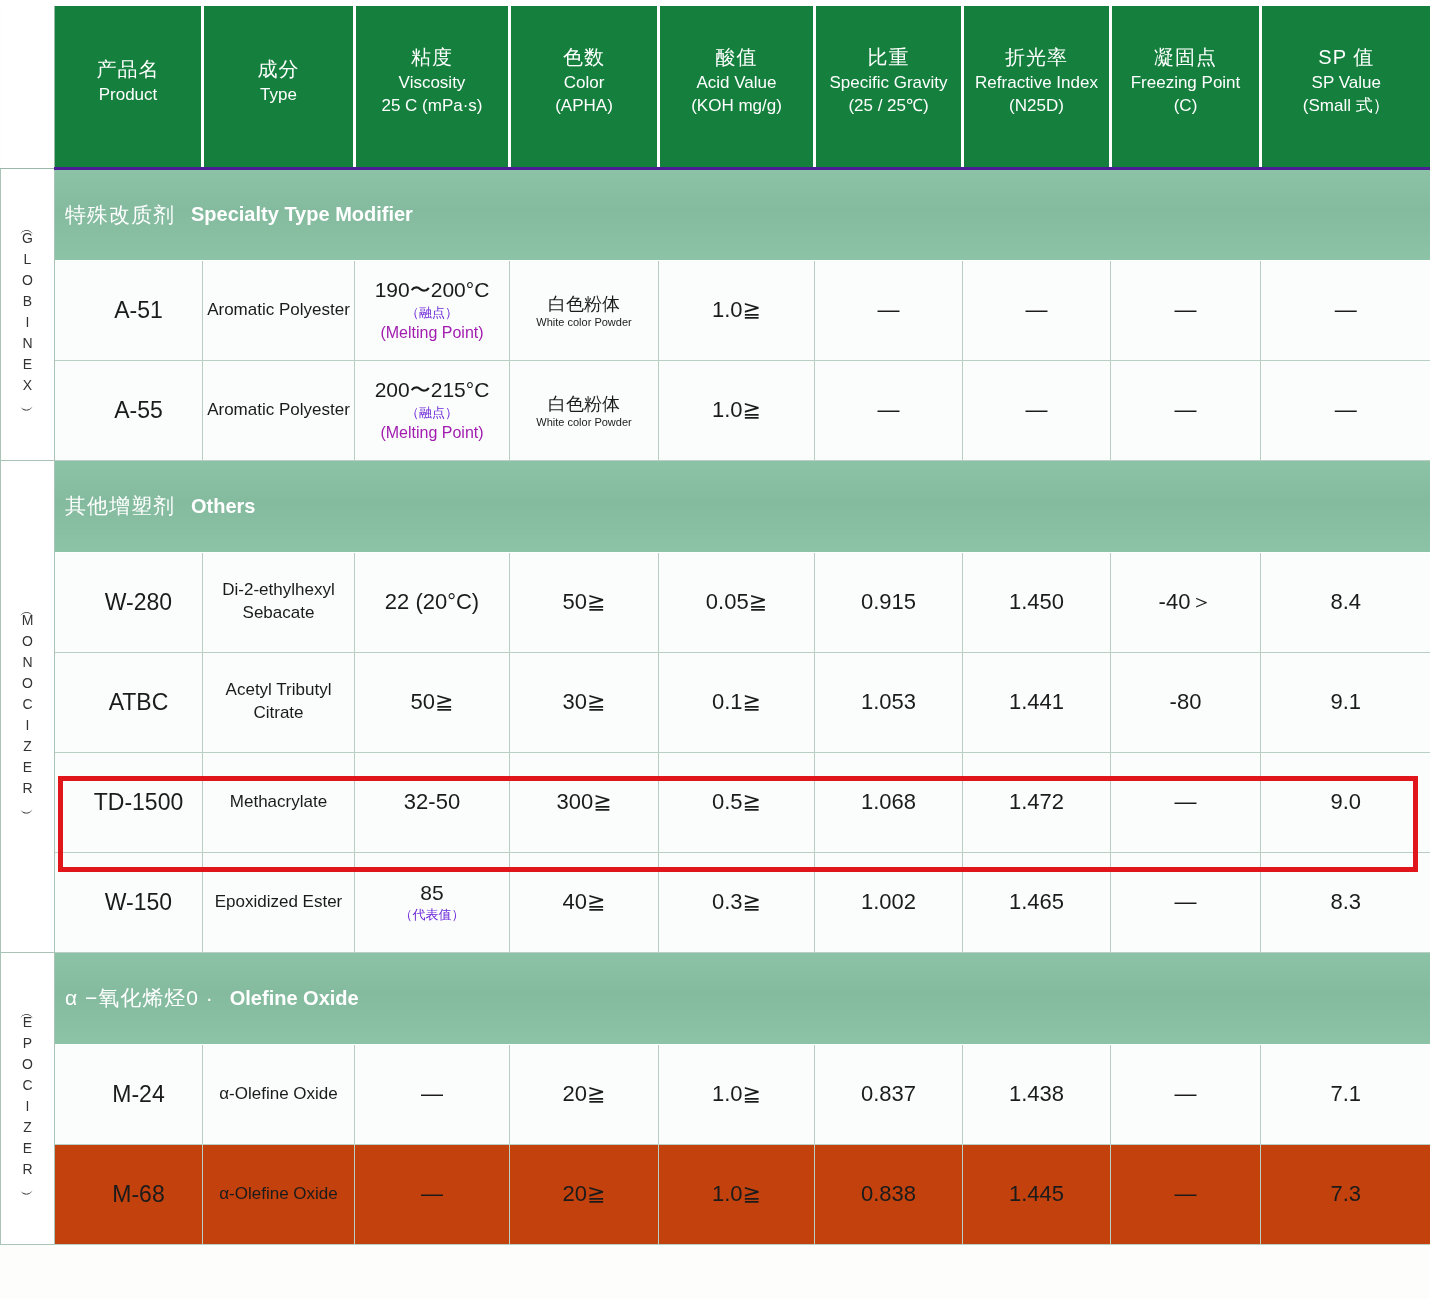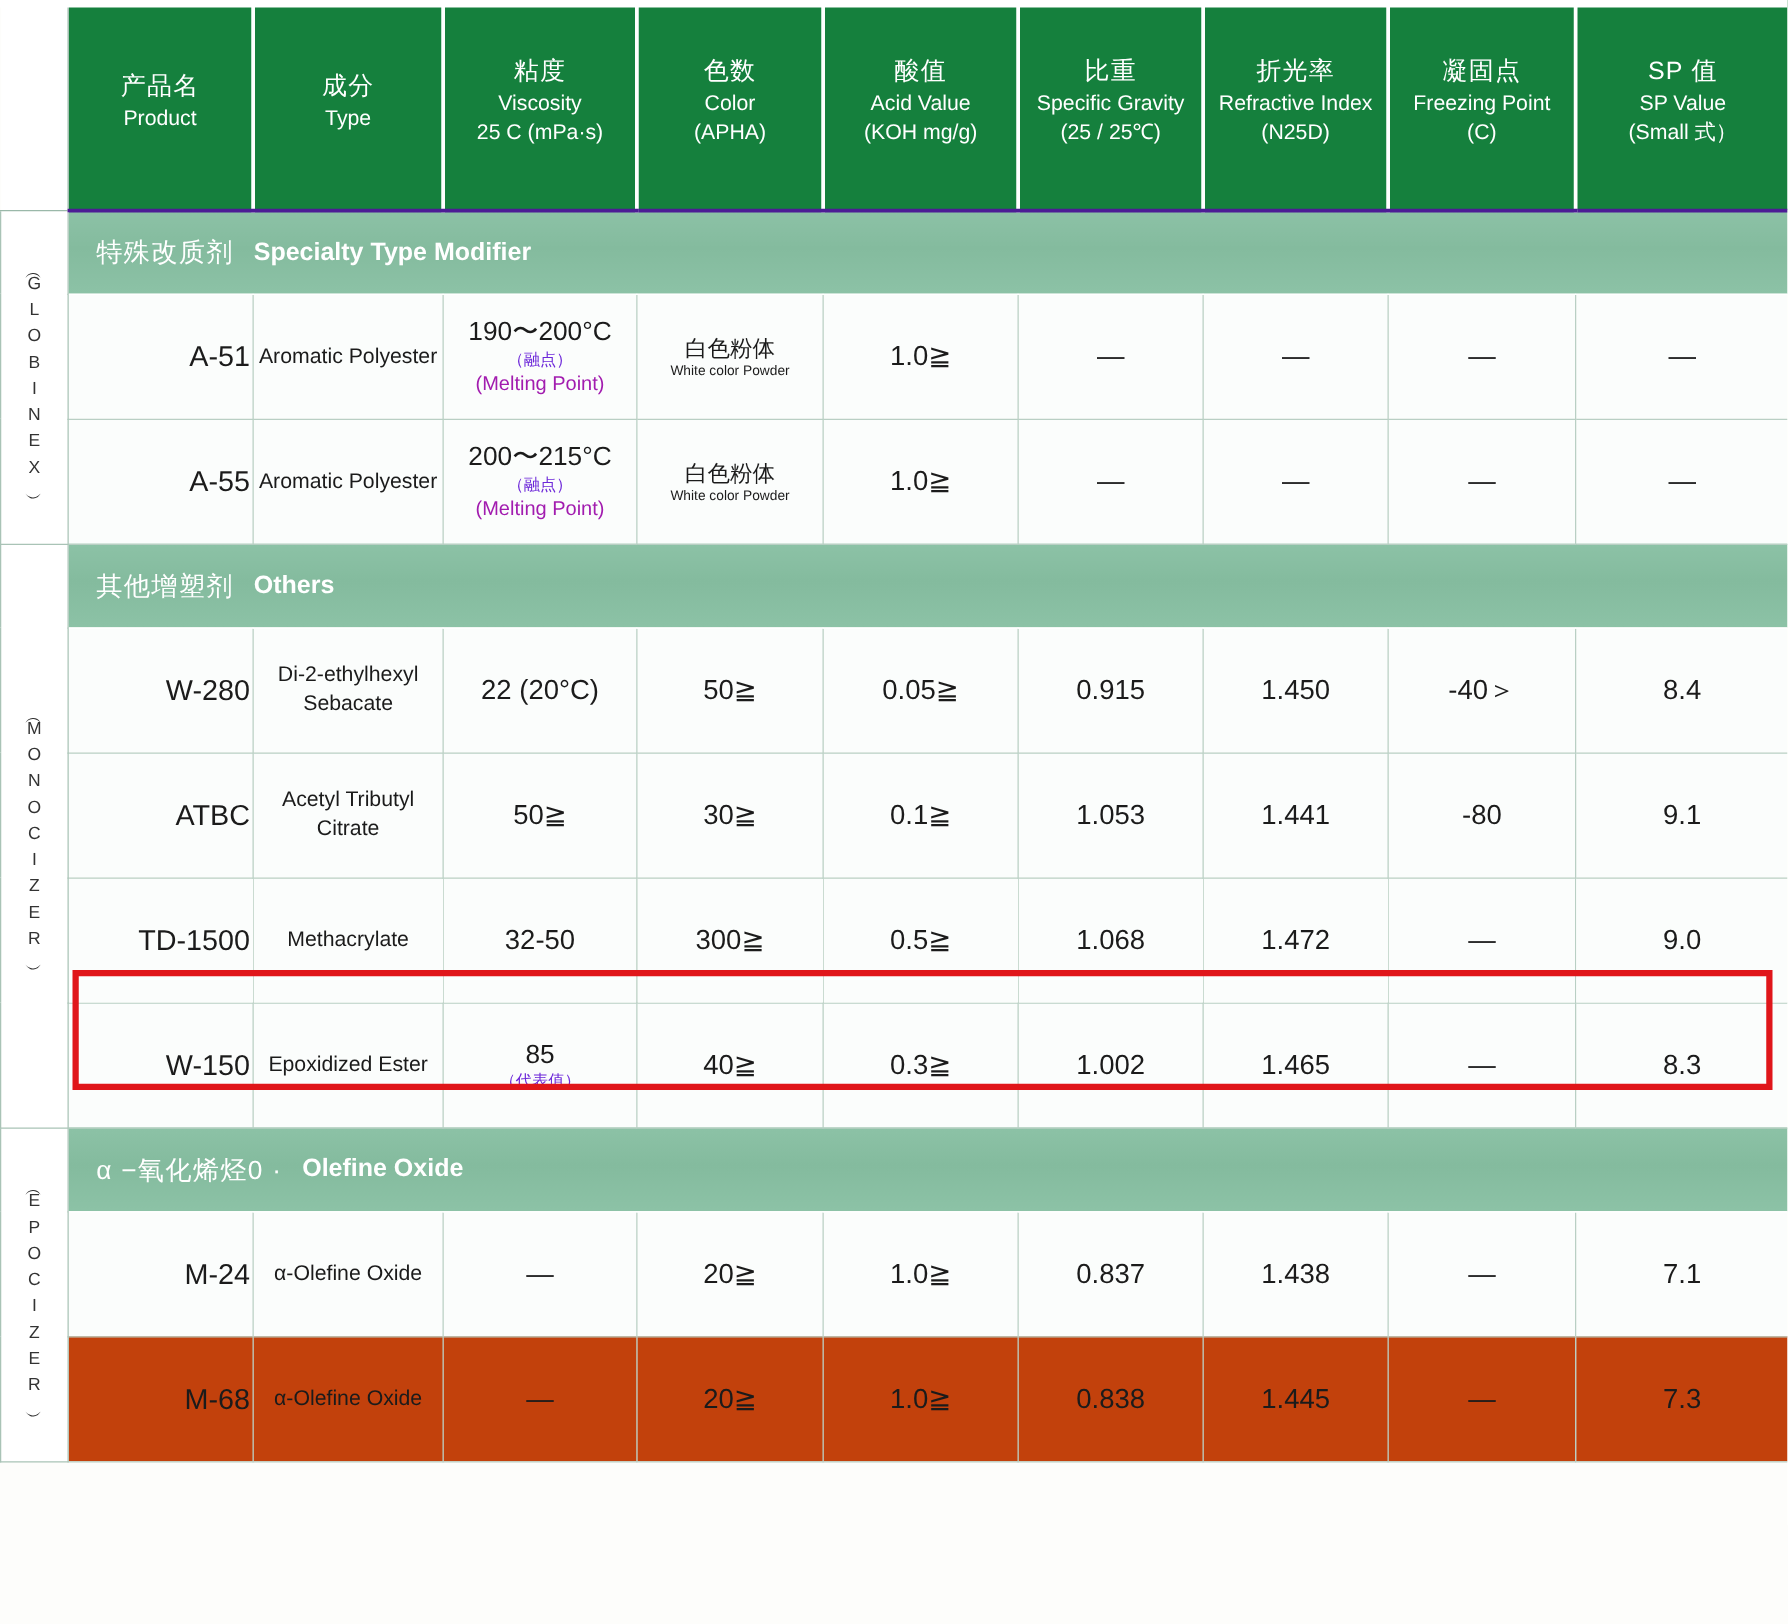--- a/index.html
+++ b/index.html
@@ -56,40 +56,40 @@
     letter-spacing: 5px;
     font-size: 14px;
     color: #333;
     white-space: nowrap;
     margin: 0 auto;
   }
   
   td.band {
     background: linear-gradient(180deg,#8cc2a6 0%, #84bb9e 45%, #8cc2a6 100%);
     color: #ffffff;
-    padding: 12px 22px;
+    padding: 12px 10px;
     border-bottom: 1px solid #ffffff;
-    height: 67px;
+    height: 92px;
   }
   .band-inner { display: flex; align-items: center; gap: 16px; }
   .band-cn { font-size: 21px; letter-spacing: 1px; }
   .band-en { font-size: 20px; font-weight: bold; }
   
   td.d {
     border-right: 1px solid #b9cfc4;
     border-bottom: 1px solid #b9cfc4;
     text-align: center;
     vertical-align: middle;
     color: #1b1b1b;
     background: #fbfdfc;
     height: 100px;
     padding: 4px 2px;
   }
   td.d.first { border-left: 1px solid #b9cfc4; }
-  td.prod { font-size: 23px; text-align: right; padding-left: 22px; }
+  td.prod { font-size: 23px; text-align: center; padding-left: 22px; }
   td.type { font-size: 17px; line-height: 1.35; }
   td.val { font-size: 22px; }
   td.val.small { font-size: 20px; }
   .sub { display:block; font-size: 13px; color:#6d28d9; line-height:1.4; }
   .sub2 { display:block; font-size: 16px; color:#a21caf; line-height:1.4; }
   .big { font-size: 21px; }
   .cn-small { display:block; font-size:18px; }
   .en-small { display:block; font-size:11px; }
   tr.tint td.d { background: #c2410c; }
   

